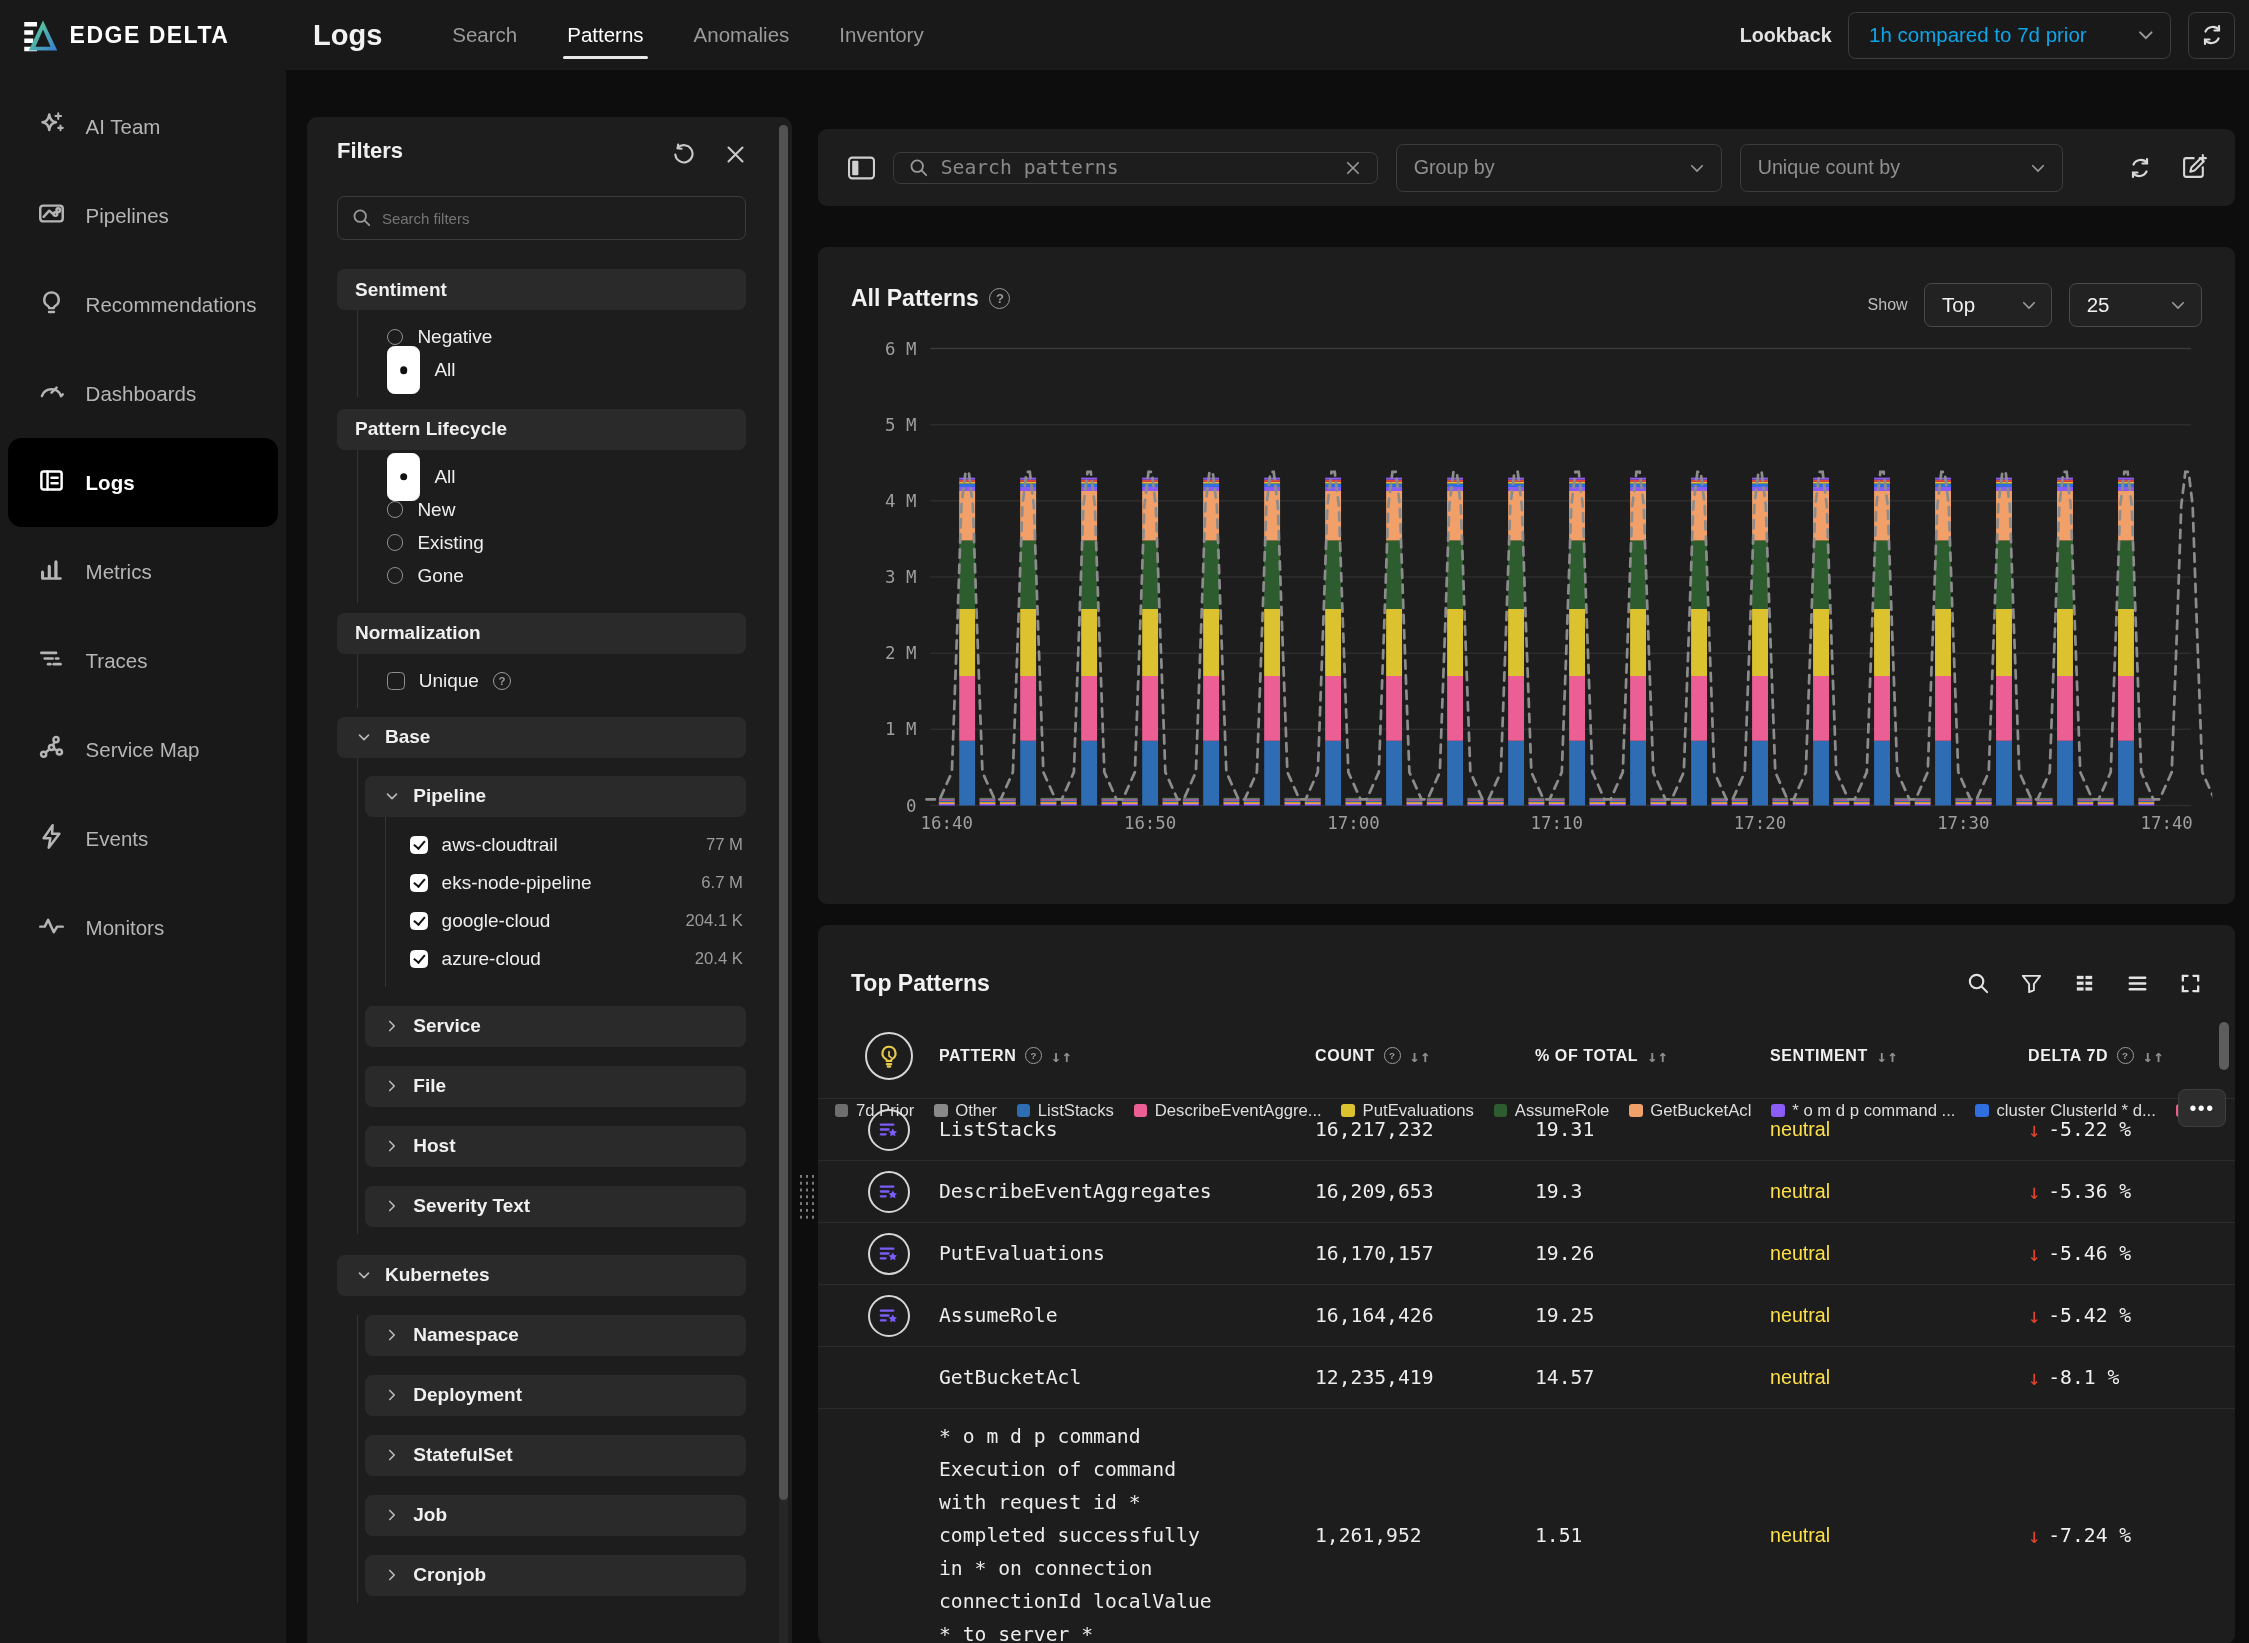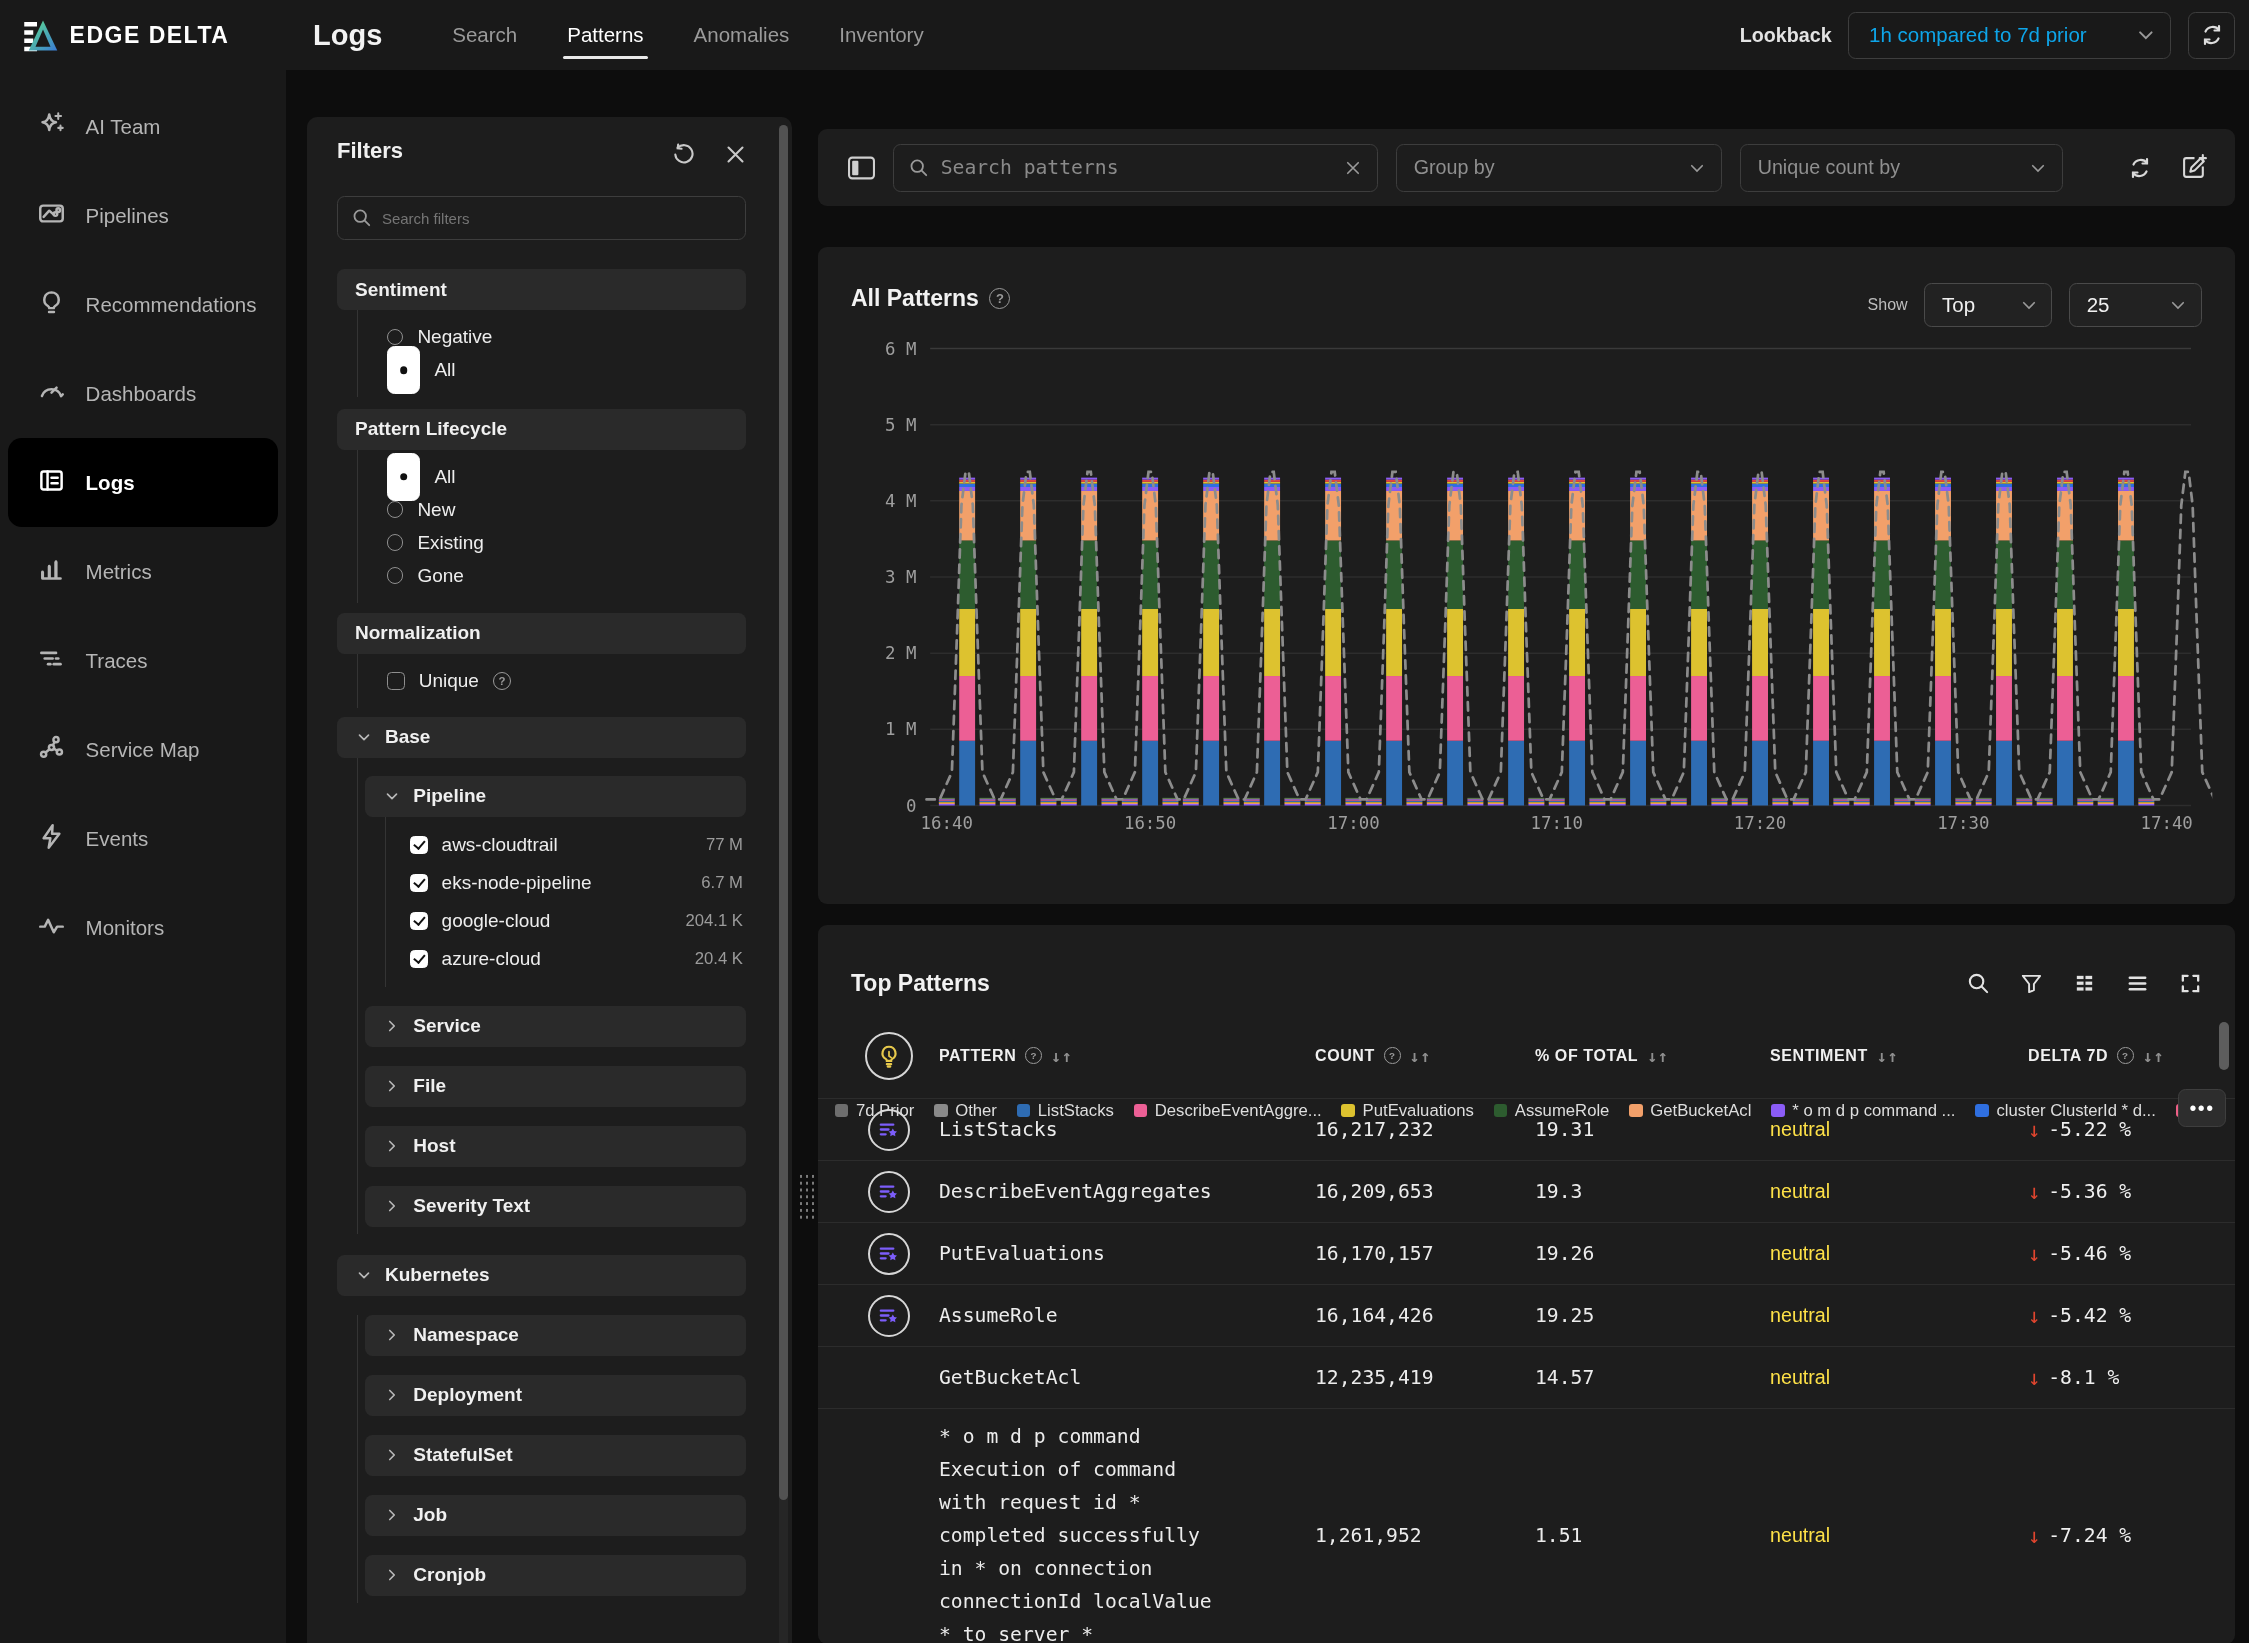--- a/index.html
+++ b/index.html
@@ -71,21 +71,21 @@
   .group-row { margin-top:19px; }
   .f-scrollbar { position:absolute; right:3.8px; top:7.6px; bottom:9px; width:9px; border-radius:4.5px; background:#262626; }
   .f-thumb { position:absolute; left:0; top:0; width:9px; height:90%; border-radius:4.5px; background:#525252; }
   .drag-handle { position:absolute; left:798px; top:1173px; width:18px; height:47px;
     background:radial-gradient(circle, #7a7a7a 1.3px, transparent 1.5px); background-size:6px 6.8px; cursor:col-resize; }
 
   
   .card { position:absolute; background:#1d1d1d; border-radius:9px; }
   .toolbar-card { left:818px; top:129px; width:1417px; height:77px; display:flex; align-items:center;
     gap:18px; padding:0 27px 0 30px; }
-  .pt-search { width:485px; height:48px; border:1.5px solid #3d3d3d; border-radius:7.6px; display:flex;
+  .pt-search { width:485px; height:32px; border:1.5px solid #3d3d3d; border-radius:7.6px; display:flex;
     align-items:center; gap:12px; padding:0 15px; }
   .pt-search input { flex:1; background:transparent; border:none; outline:none; color:#ddd; font-size:19.7px;
     font-family:"DejaVu Sans Mono", monospace; }
   .pt-search input::placeholder { color:#8a8a8a; }
   .sel { height:48px; border:1.5px solid #3d3d3d; border-radius:7.6px; display:flex; align-items:center;
     justify-content:space-between; padding:0 15px 0 16.7px; font-size:19.7px; color:#8f8f8f; cursor:pointer; }
 
   .chart-card { left:818px; top:247px; width:1417px; height:657px; }
   .card-title-row { position:absolute; left:33px; top:38px; display:flex; align-items:center; gap:10.6px;
     font-size:23px; font-weight:700; color:#f2f2f2; z-index:2; }

